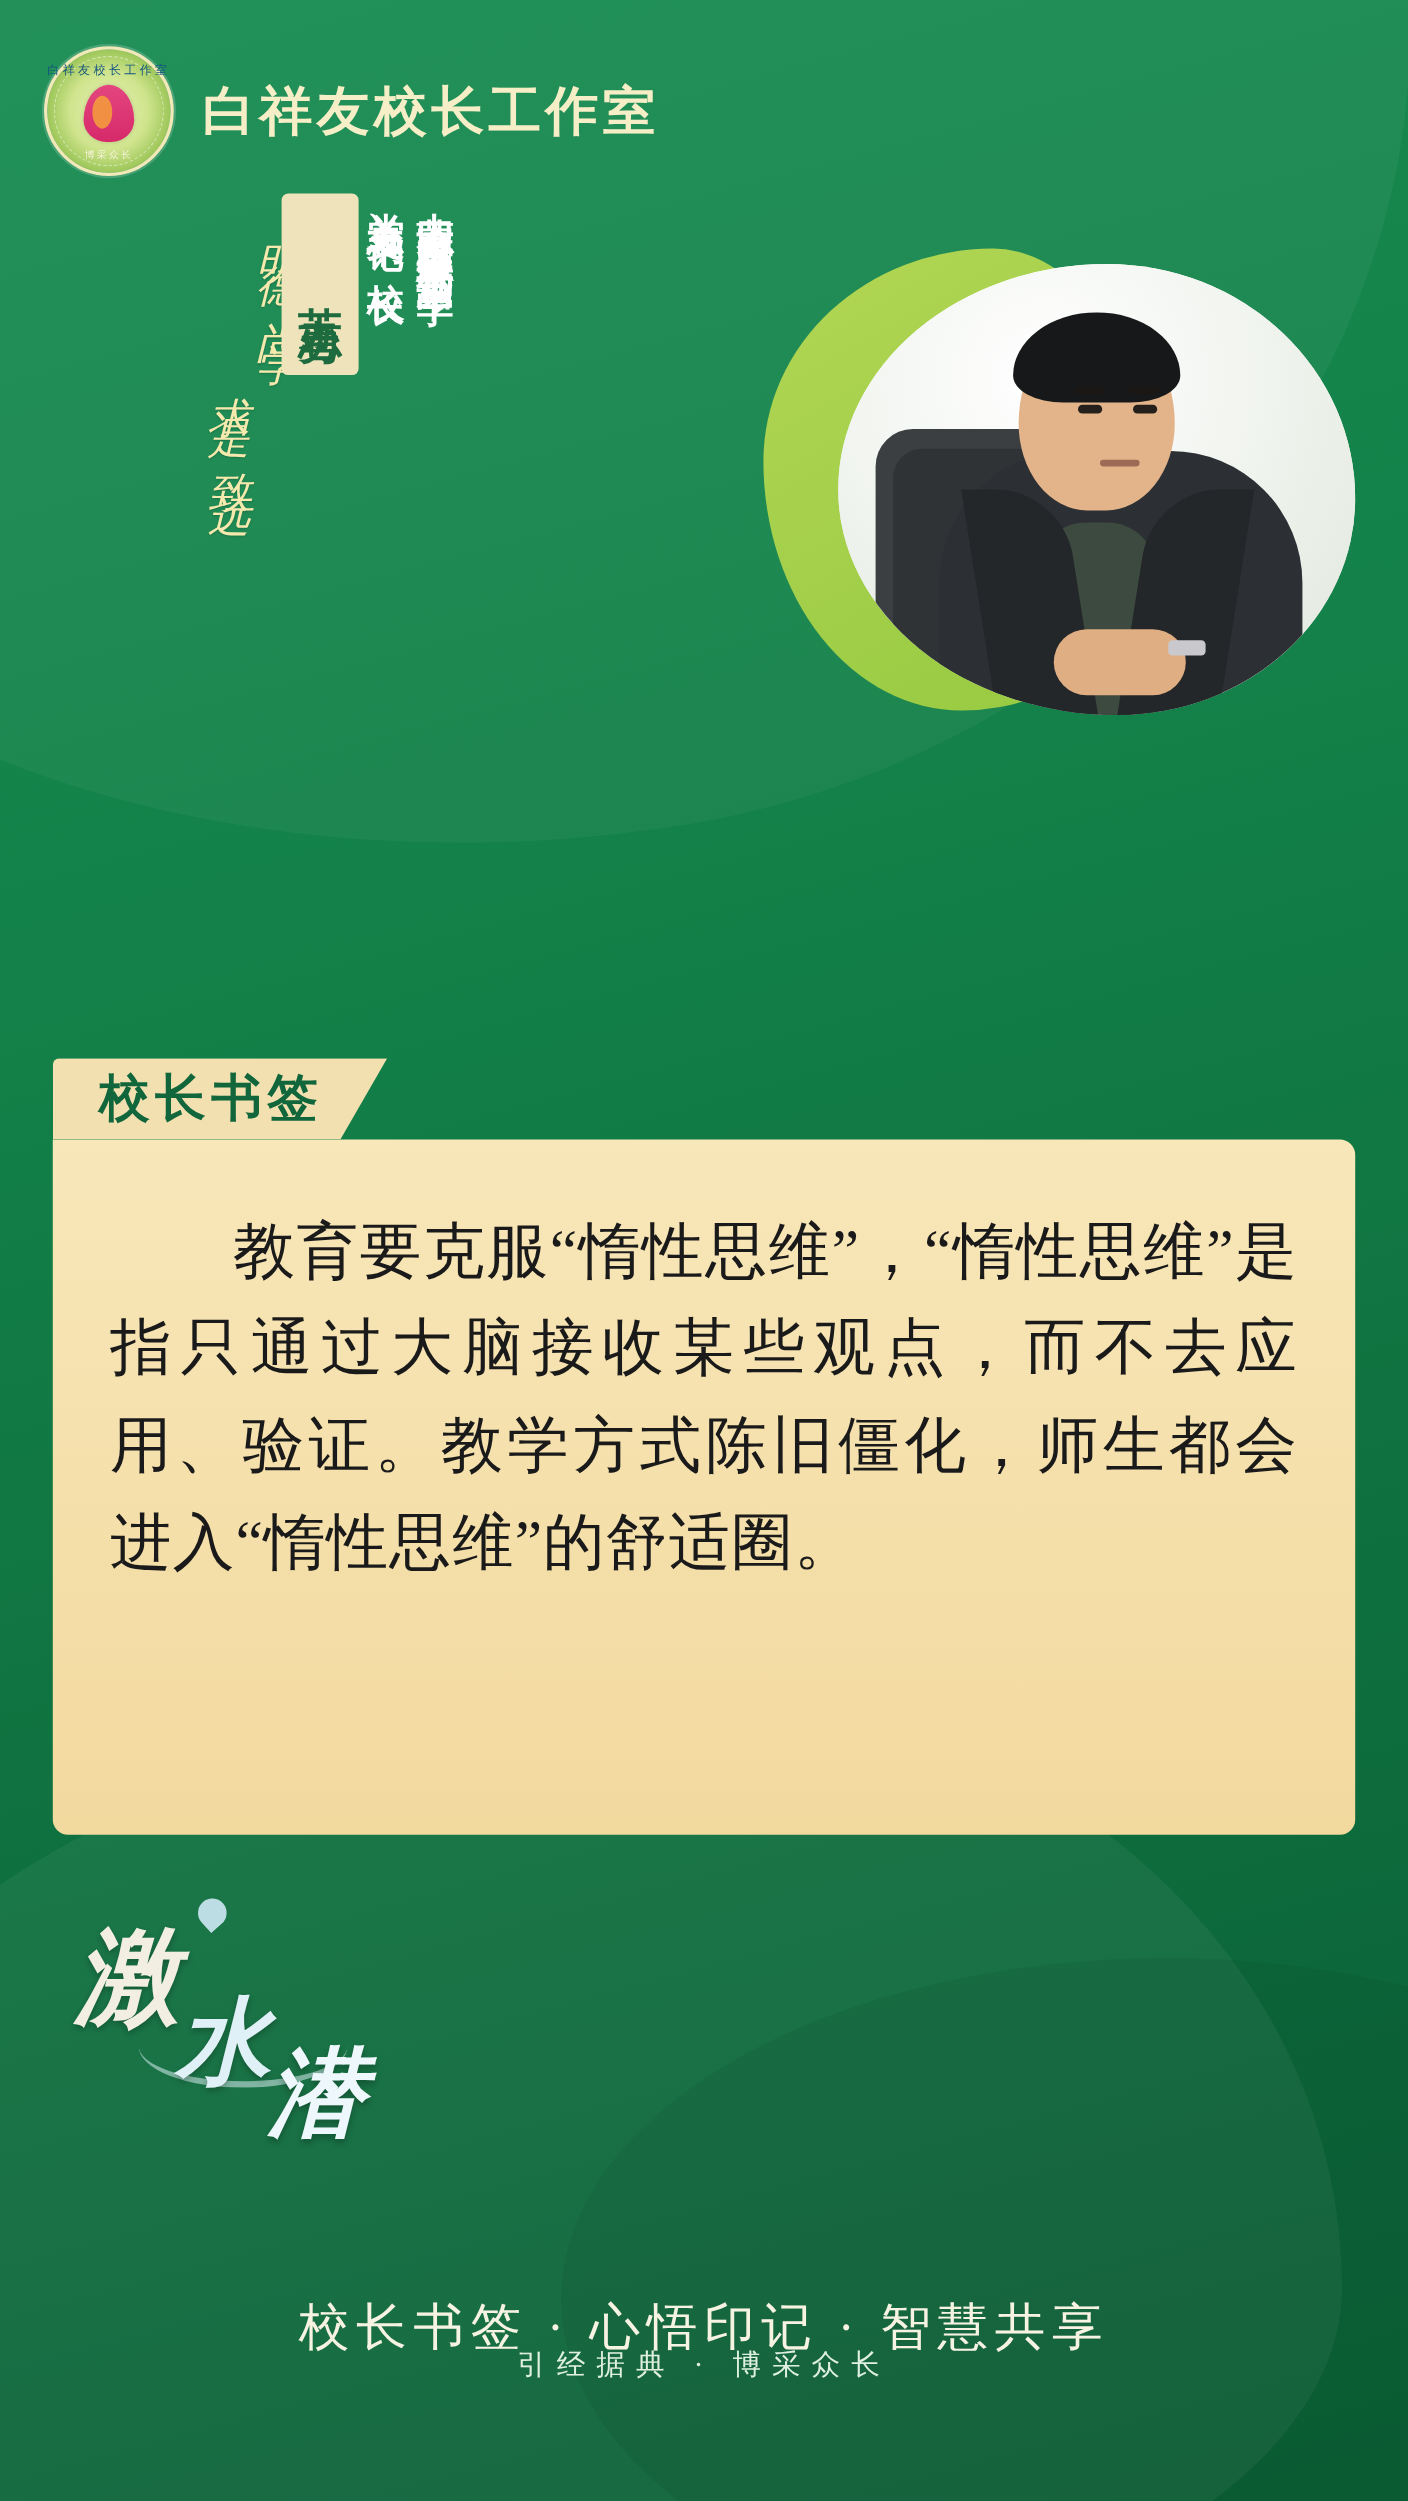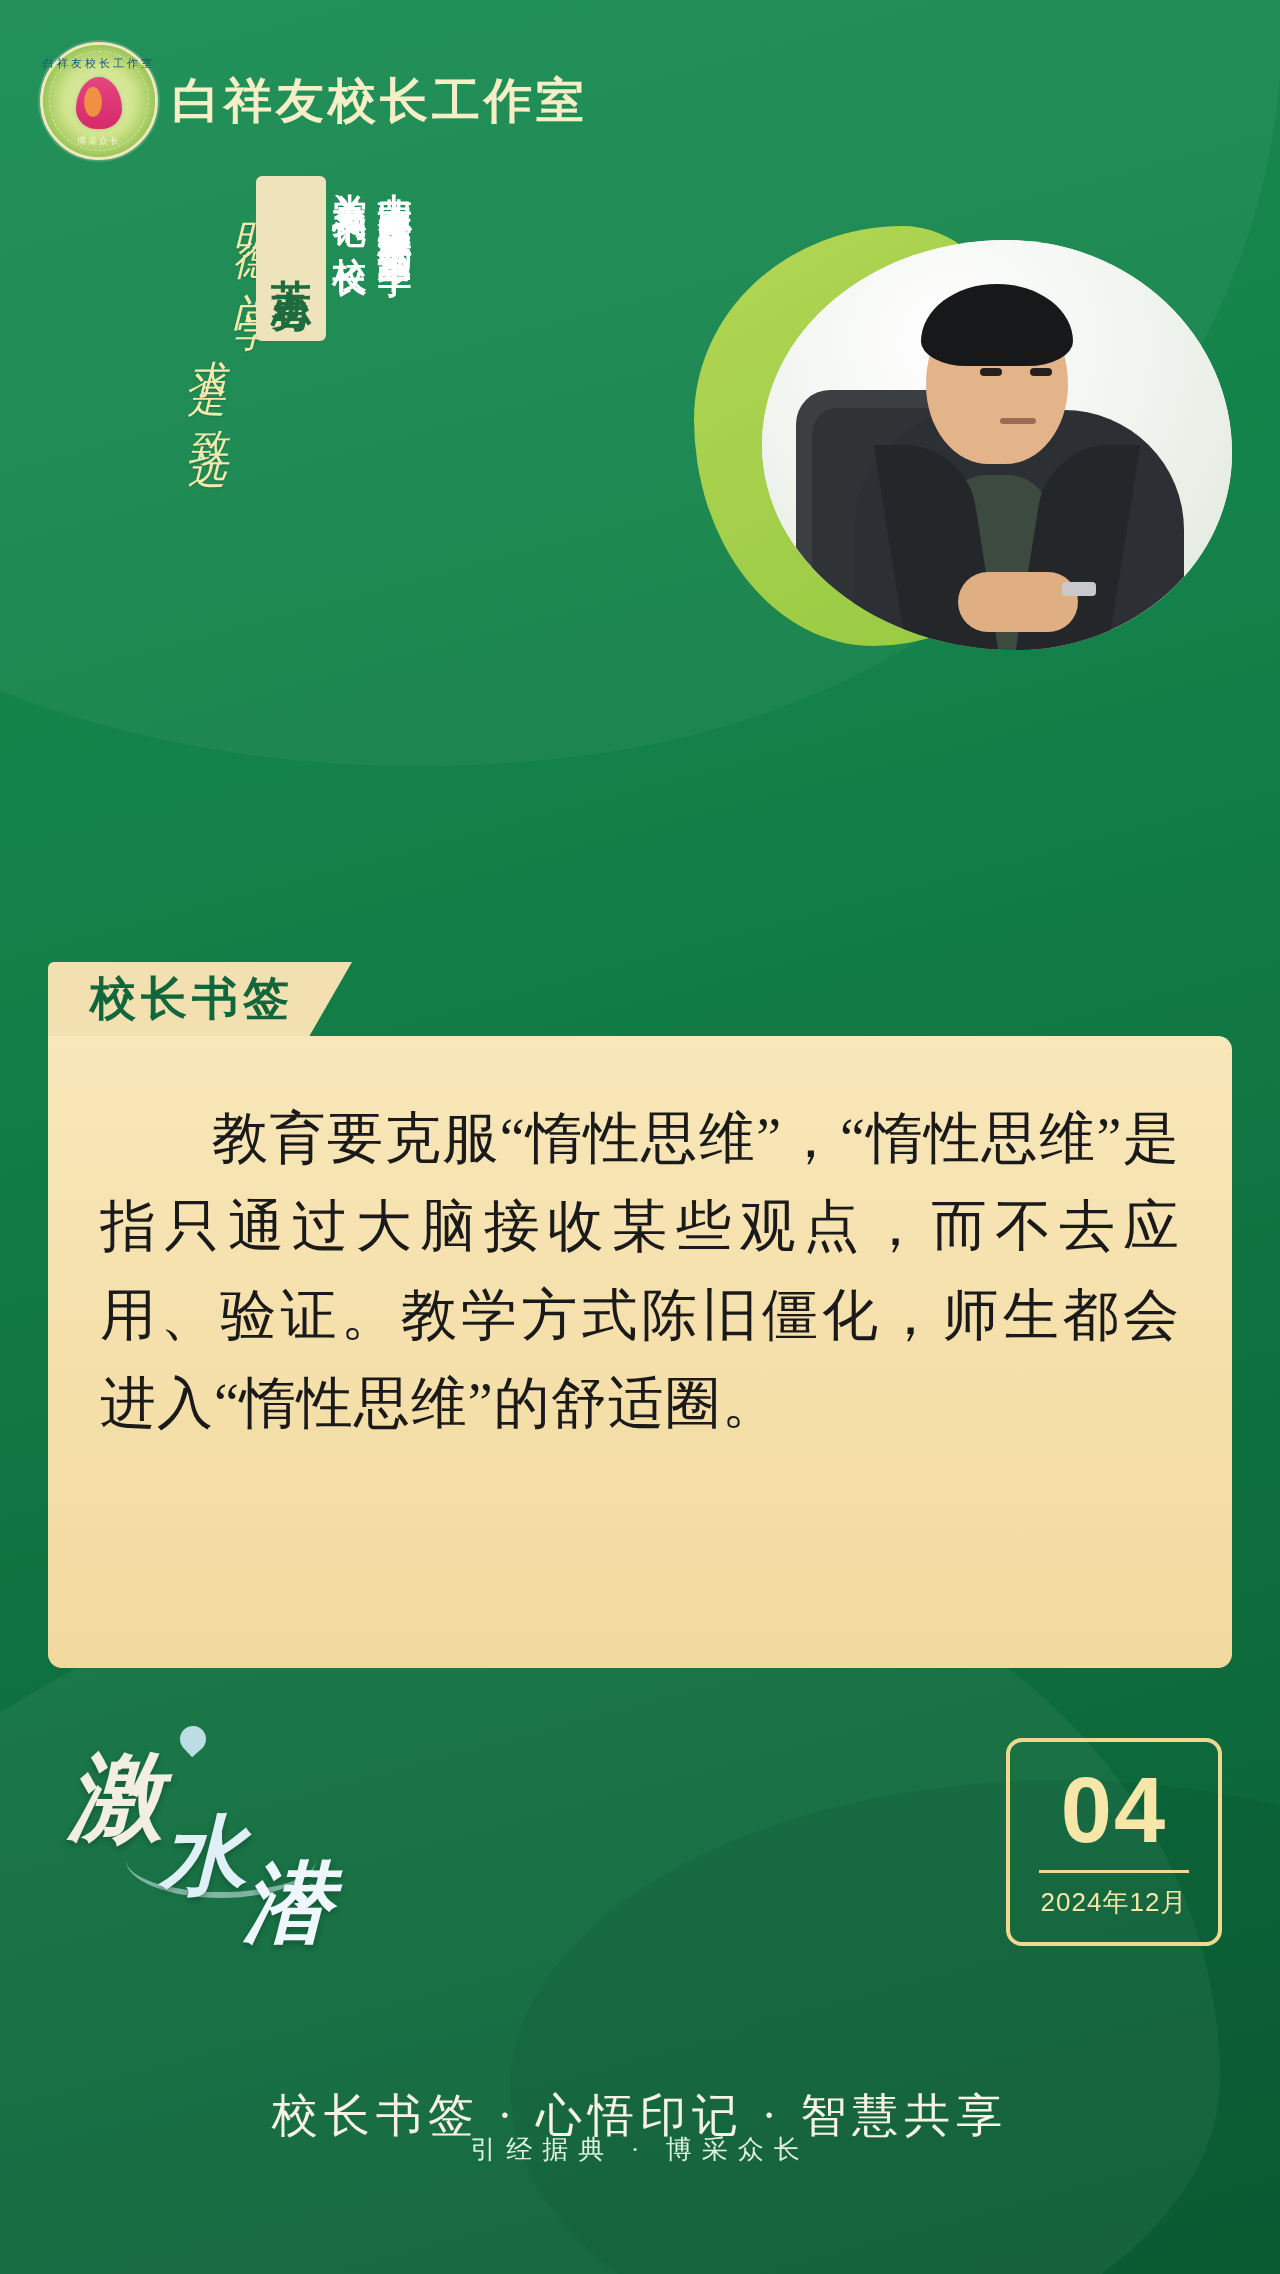--- a/index.html
+++ b/index.html
@@ -51,21 +51,21 @@
     background: rgba(0,0,0,0.05);
   }
 
   
   .header {
     position: absolute;
     left: 40px;
     top: 42px;
     display: flex;
     align-items: center;
-    gap: 14px;
+    gap: 26px;
   }
   .logo {
     width: 112px;
     height: 112px;
     border-radius: 50%;
     background: radial-gradient(circle at 50% 50%, #eaf3b8 0%, #cfe48d 45%, #9ec75a 70%, #2f7fbf 74%, #1d64a8 100%);
     border: 3px solid #f2e9b8;
     position: relative;
     box-shadow: 0 0 0 2px rgba(255,255,255,0.18);
   }
@@ -544,22 +544,17 @@
   </div>
 
   <div class="splash">
     <div class="splash-drop"></div>
     <div class="splash-wave"></div>
     <div class="splash-char sc1">激</div>
     <div class="splash-char sc2">水</div>
     <div class="splash-char sc3">潜</div>
   </div>
 
-  <div class="date-badge">
-    <div class="date-day">04</div>
-    <div class="date-sep"></div>
-    <div class="date-month">2024年12月</div>
-  </div>
 
   <div class="footer-main">校长书签 · 心悟印记 · 智慧共享</div>
   <div class="footer-sub">引经据典 · 博采众长</div>
 
 </div>
 
 </body></html>

